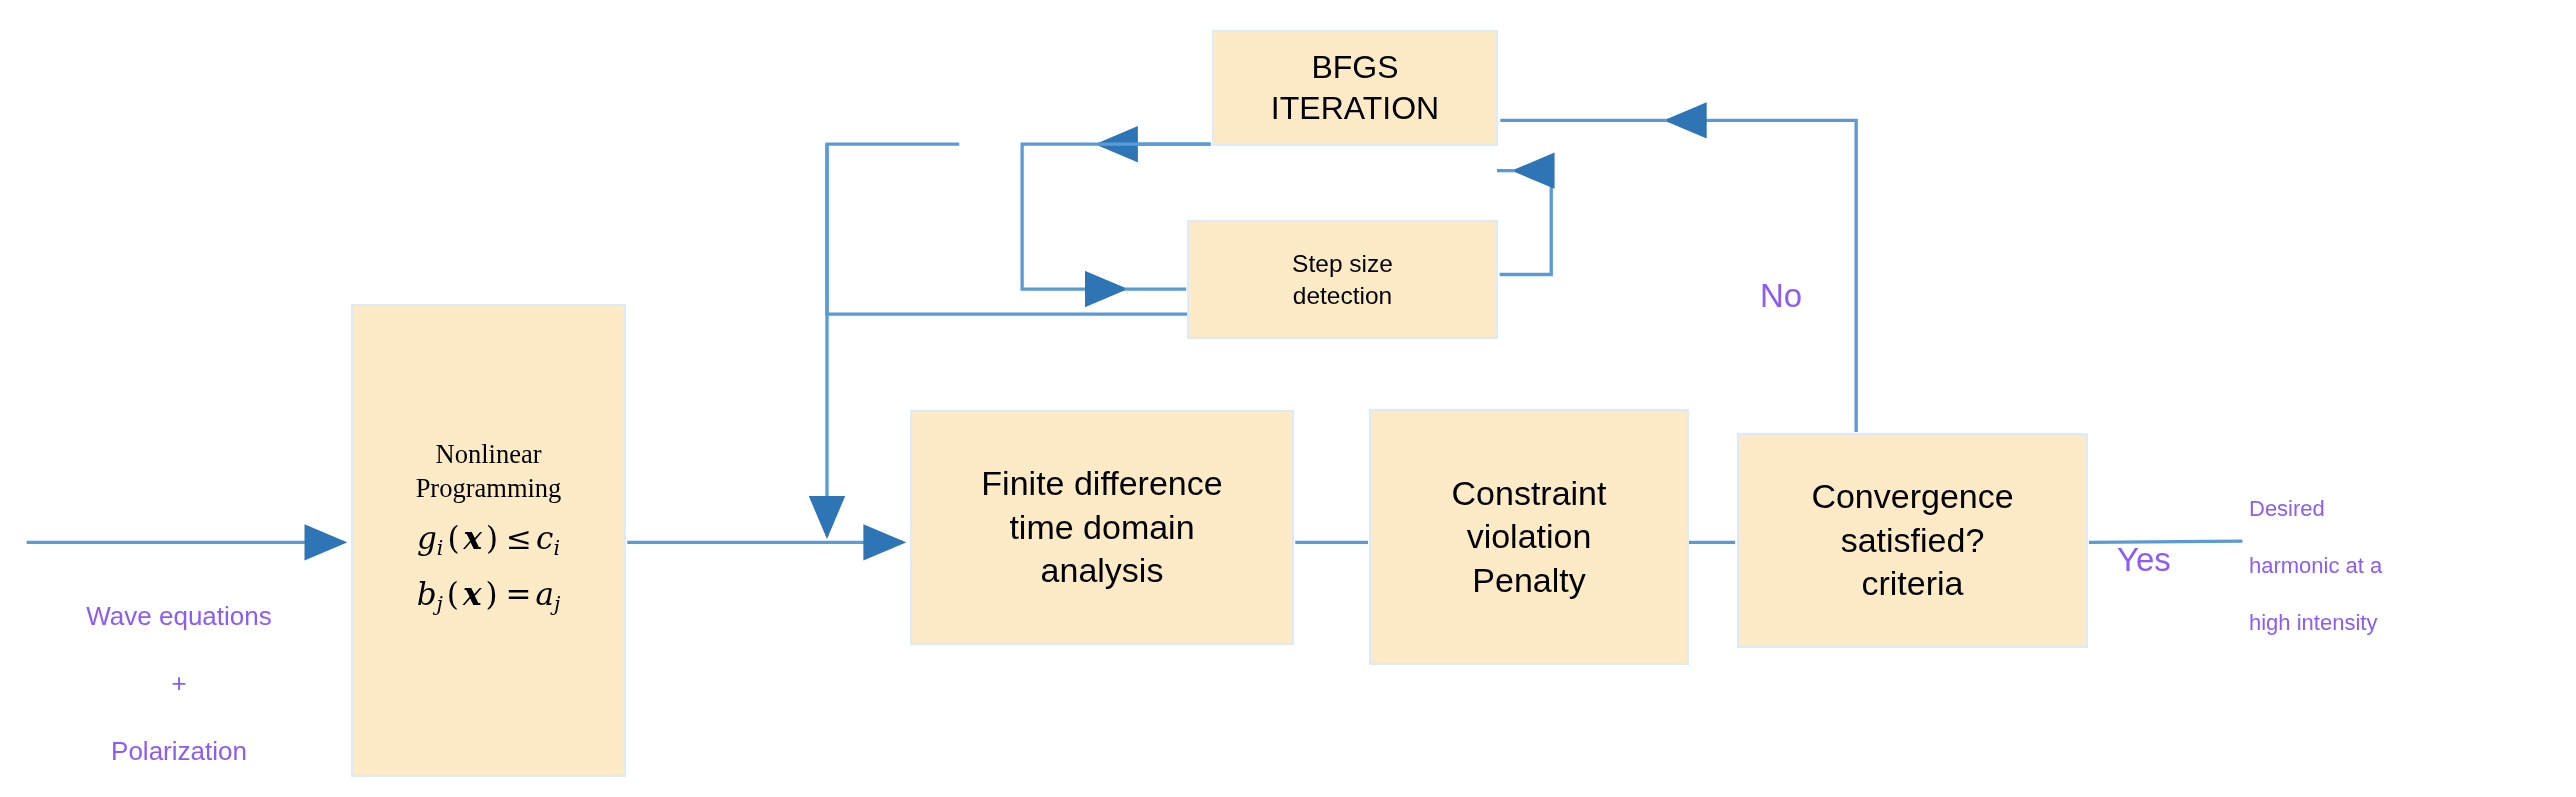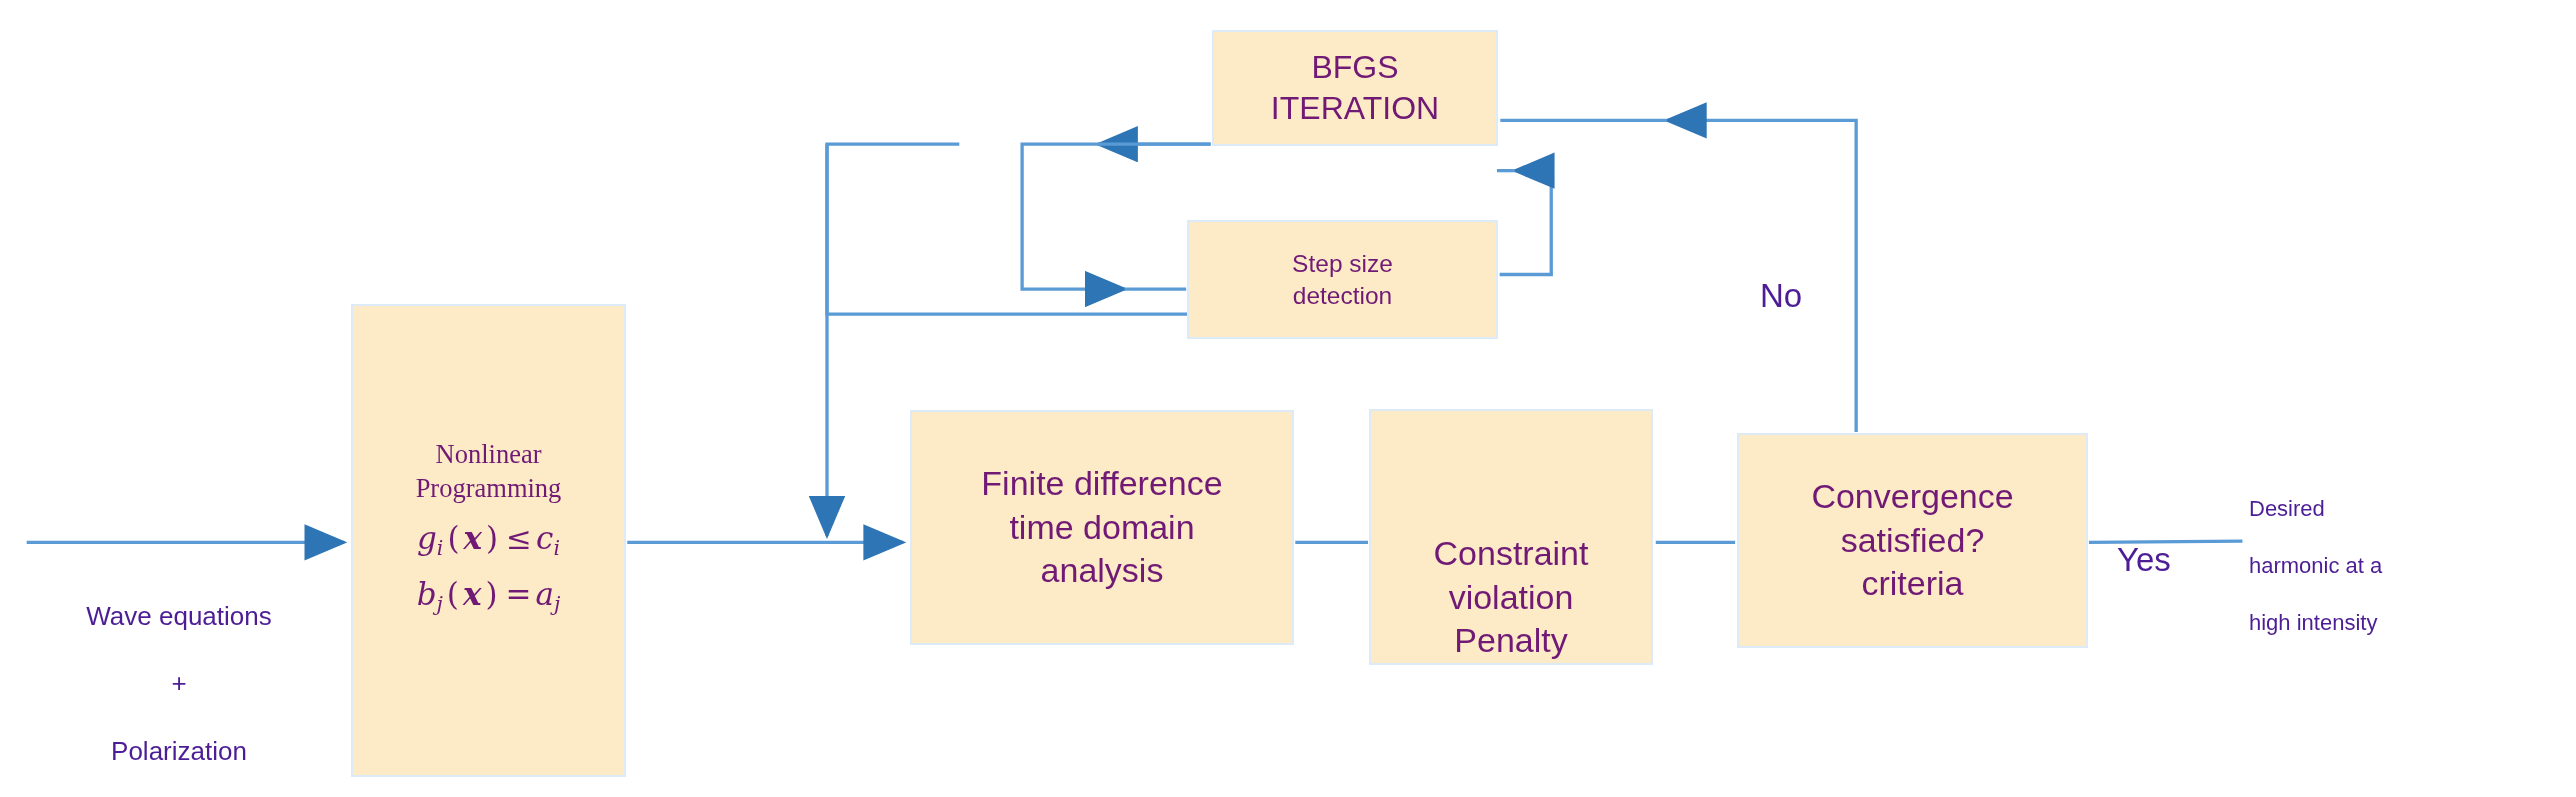--- a/index.html
+++ b/index.html
@@ -20,48 +20,48 @@
   .node{
     position:absolute;
     box-sizing:border-box;
     background:#FDEBC7;
     border:2px solid #DCEBF7;
     display:flex;
     align-items:center;
     justify-content:center;
     text-align:center;
     line-height:1.28;
-    color:#701a75;
+    color:#000000;
     font-weight:400;
   }
   .node .lines{display:block;width:100%;}
   .node .ln{display:block;white-space:nowrap;}
 
   .freetext{
     position:absolute;
     text-align:center;
     line-height:1.30;
-    color:#4c1d95;
+    color:#8b5cf6;
     white-space:pre-line;
   }
   .freetext .ln{display:block;}
 
   
   #node-nlp{left:351px;top:304px;width:275px;height:473px;font-size:26.5px;flex-direction:column;}
   #nlp-title{font-size:26.5px;line-height:1.3;margin-top:-139px;font-family:Liberation Serif, serif;}
   #nlp-eqs{position:absolute;left:0;right:0;top:198px;font-size:31px;}
   .eq{display:block;margin:14.6px 0;font-family:"DejaVu Serif", serif;font-style:italic;}
   .eq .sub{font-size:0.66em;vertical-align:-0.28em;font-style:italic;}
   .eq .bx{font-weight:bold;font-style:italic;}
   .eq .op{font-style:normal;padding:0 4px;}
 
   #node-bfgs{left:1212px;top:30px;width:286px;height:116px;font-size:32px;}
   #node-step{left:1187px;top:220px;width:311px;height:119px;font-size:24.5px;}
   #node-fdtd{left:910px;top:410px;width:384px;height:235px;font-size:34px;}
-  #node-cvp{left:1369px;top:409px;width:284px;height:256px;font-size:34px;align-items:flex-end;}
+  #node-cvp{left:1369px;top:409px;width:320px;height:256px;font-size:34px;}
   #node-conv{left:1737px;top:433px;width:351px;height:215px;font-size:34px;}
 
   #txt-input{left:20px;top:566px;width:318px;font-size:26px;}
   #txt-no{left:1760px;top:275px;width:99px;font-size:33px;text-align:left;}
   #txt-yes{left:2117px;top:539px;width:106px;font-size:33px;text-align:left;}
   #txt-output{left:2249px;top:466px;width:311px;font-size:22px;text-align:left;}
 </style>
 </head>
 <body>
 

